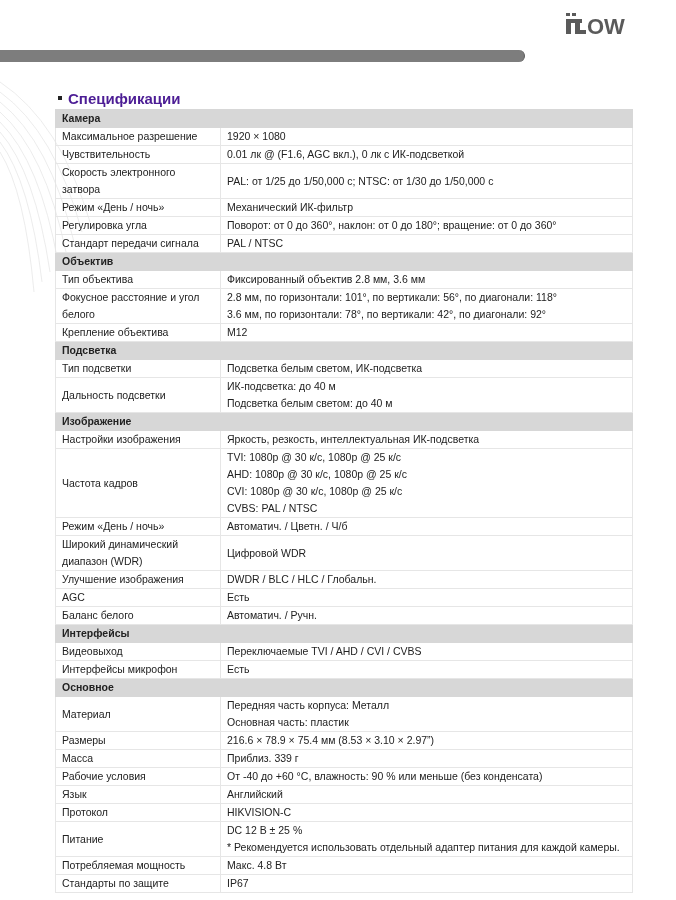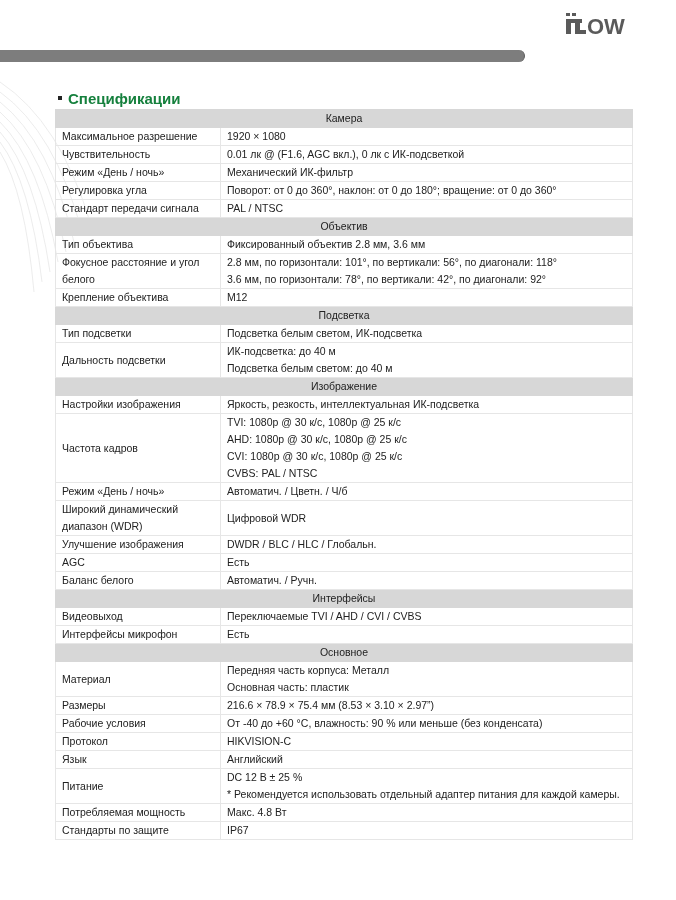--- a/index.html
+++ b/index.html
@@ -2,26 +2,26 @@
 <html><head>
 <meta charset="utf-8">
 <style>
   html, body { margin:0; padding:0; }
   body { width:676px; height:900px; background:#ffffff; position:relative; overflow:hidden;
          font-family:"Liberation Sans", sans-serif; color:#222; }
   .arcs { position:absolute; left:0; top:62px; width:120px; height:300px; }
   .bar { position:absolute; left:0; top:50px; width:524px; height:12px; background:#7d7d7d;
          border-radius:0 7px 7px 0; border-right:1px solid #5e5e5e; }
   .logo { position:absolute; right:30px; top:10px; width:80px; height:28px; }
-  .title { position:absolute; left:58px; top:90px; font-size:15px; font-weight:bold; color:#15803d; }
+  .title { position:absolute; left:58px; top:90px; font-size:15px; font-weight:bold; color:#4c1d95; }
   .title .dot { display:inline-block; width:4px; height:4px; background:#222; margin-right:6px; vertical-align:middle; position:relative; top:-2px; }
   table.spec { position:absolute; left:55px; top:109px; width:578px; border-collapse:collapse; font-size:10.5px; }
   table.spec td { border:1px solid #e6e6e6; padding:0 6px; height:17px; line-height:17px; vertical-align:middle; }
   table.spec td.k { width:152px; }
-  table.spec tr.sec td { background:#d7d7d7; font-weight:normal; border-color:#d7d7d7;text-align:center; }
+  table.spec tr.sec td { background:#d7d7d7; font-weight:bold; border-color:#d7d7d7; }
   table.spec td .ln { display:block; }
 </style>
 </head>
 <body>
 
 <svg class="arcs" viewBox="0 0 120 300">
   <g fill="none" stroke="#e4e4e4" stroke-width="0.7">
     <path d="M0,20 Q60,60 90,160"></path>
     <path d="M0,30 Q55,70 82,170"></path>
     <path d="M0,40 Q50,80 74,180"></path>
@@ -60,20 +60,26 @@
           <span class="ln">1920 × 1080</span>
         </td>
       </tr>
       <tr>
         <td class="k">Чувствительность</td>
         <td>
           <span class="ln">0.01 лк @ (F1.6, AGC вкл.), 0 лк с ИК-подсветкой</span>
         </td>
       </tr>
       <tr>
+        <td class="k">Скорость электронного затвора</td>
+        <td>
+          <span class="ln">PAL: от 1/25 до 1/50,000 с; NTSC: от 1/30 до 1/50,000 с</span>
+        </td>
+      </tr>
+      <tr>
         <td class="k">Режим «День / ночь»</td>
         <td>
           <span class="ln">Механический ИК-фильтр</span>
         </td>
       </tr>
       <tr>
         <td class="k">Регулировка угла</td>
         <td>
           <span class="ln">Поворот: от 0 до 360°, наклон: от 0 до 180°; вращение: от 0 до 360°</span>
         </td>
@@ -195,35 +201,41 @@
           <span class="ln">Основная часть: пластик</span>
         </td>
       </tr>
       <tr>
         <td class="k">Размеры</td>
         <td>
           <span class="ln">216.6 × 78.9 × 75.4 мм (8.53 × 3.10 × 2.97”)</span>
         </td>
       </tr>
       <tr>
+        <td class="k">Масса</td>
+        <td>
+          <span class="ln">Приблиз. 339 г</span>
+        </td>
+      </tr>
+      <tr>
         <td class="k">Рабочие условия</td>
         <td>
           <span class="ln">От -40 до +60 °C, влажность: 90 % или меньше (без конденсата)</span>
         </td>
       </tr>
       <tr>
+        <td class="k">Язык</td>
+        <td>
+          <span class="ln">Английский</span>
+        </td>
+      </tr>
+      <tr>
         <td class="k">Протокол</td>
         <td>
           <span class="ln">HIKVISION-C</span>
-        </td>
-      </tr>
-      <tr>
-        <td class="k">Язык</td>
-        <td>
-          <span class="ln">Английский</span>
         </td>
       </tr>
       <tr>
         <td class="k">Питание</td>
         <td>
           <span class="ln">DC 12 В ± 25 %</span>
           <span class="ln">* Рекомендуется использовать отдельный адаптер питания для каждой камеры.</span>
         </td>
       </tr>
       <tr>

